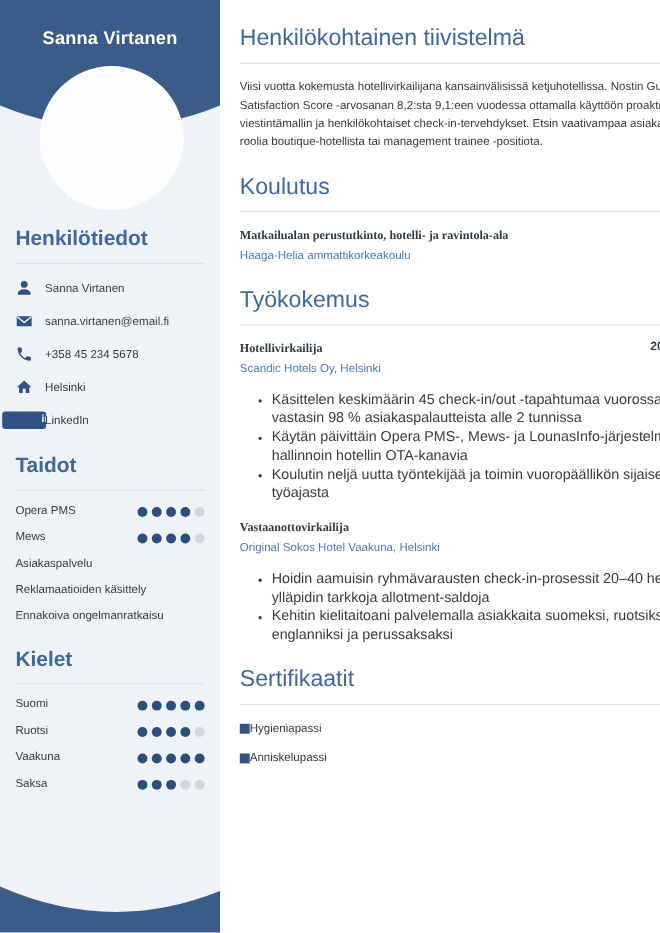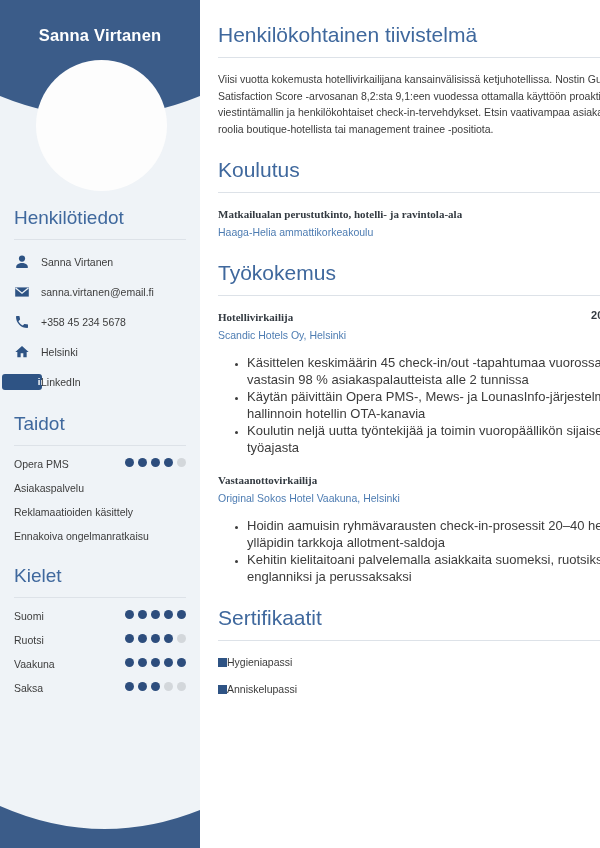--- a/index.html
+++ b/index.html
@@ -36,34 +36,34 @@
     text-align:center;color:#ffffff;font-weight:bold;
     font-size:16.5px;letter-spacing:.2px;z-index:2;
   }
   .photo{
     position:absolute;left:36px;top:60px;width:131px;height:131px;
     border-radius:50%;background:var(--photo-bg);z-index:1;
   }
   .side-content{padding:6px 14px 0 14px;position:relative;z-index:2;}
   .side-section{margin-bottom:22px;}
   .side-section h3{
-    font-size:19px;font-weight:400;color:var(--heading-blue);
+    font-size:19px;font-weight:700;color:var(--heading-blue);
     padding-bottom:10px;border-bottom:1px solid var(--divider);
     line-height:23px;
   }
   .contact-row{display:flex;align-items:center;gap:11px;margin:13px 0;min-height:17px;}
   .contact-row .cicon{width:16px;height:16px;flex:0 0 16px;display:flex;align-items:center;justify-content:center;}
   .contact-row .cicon svg{display:block;fill:var(--icon-blue);}
   .contact-label{font-size:10.5px;color:#3c3c3c;}
   .li-badge{
     width:16px;height:16px;background:var(--icon-blue);border-radius:3px;
     color:#fff;font-size:9.5px;font-weight:bold;display:flex;
     align-items:center;justify-content:center;line-height:1;padding-left:40px;
   }
-  .level-row{display:flex;align-items:flex-start;justify-content:space-between;margin:12px 0;min-height:12px;}
+  .level-row{display:flex;align-items:flex-end;justify-content:space-between;margin:12px 0;min-height:12px;}
   .level-label{font-size:10.5px;color:#3c3c3c;}
   .dots{display:flex;gap:4px;}
   .dot{width:9px;height:9px;border-radius:50%;background:var(--dot-empty);}
   .dot.filled{background:var(--dot-filled);}
   .bottom-curve{position:absolute;left:0;bottom:0;display:block;}
   
   .main{
     position:absolute;left:200px;top:0;width:477px;height:848px;
     background:#ffffff;padding:22px 15px 16px 18px;
   }
@@ -150,20 +150,30 @@
         <span class="level-label">Opera PMS</span>
         <span class="dots">
             <span class="dot filled"></span>
             <span class="dot filled"></span>
             <span class="dot filled"></span>
             <span class="dot filled"></span>
             <span class="dot"></span>
           </span>
       </div>
       <div class="level-row">
+        <span class="level-label">Mews</span>
+        <span class="dots">
+            <span class="dot filled"></span>
+            <span class="dot filled"></span>
+            <span class="dot filled"></span>
+            <span class="dot filled"></span>
+            <span class="dot"></span>
+          </span>
+      </div>
+      <div class="level-row">
         <span class="level-label">Asiakaspalvelu</span>
         <span class="dots"></span>
       </div>
       <div class="level-row">
         <span class="level-label">Reklamaatioiden käsittely</span>
         <span class="dots"></span>
       </div>
       <div class="level-row">
         <span class="level-label">Ennakoiva ongelmanratkaisu</span>
         <span class="dots"></span>

